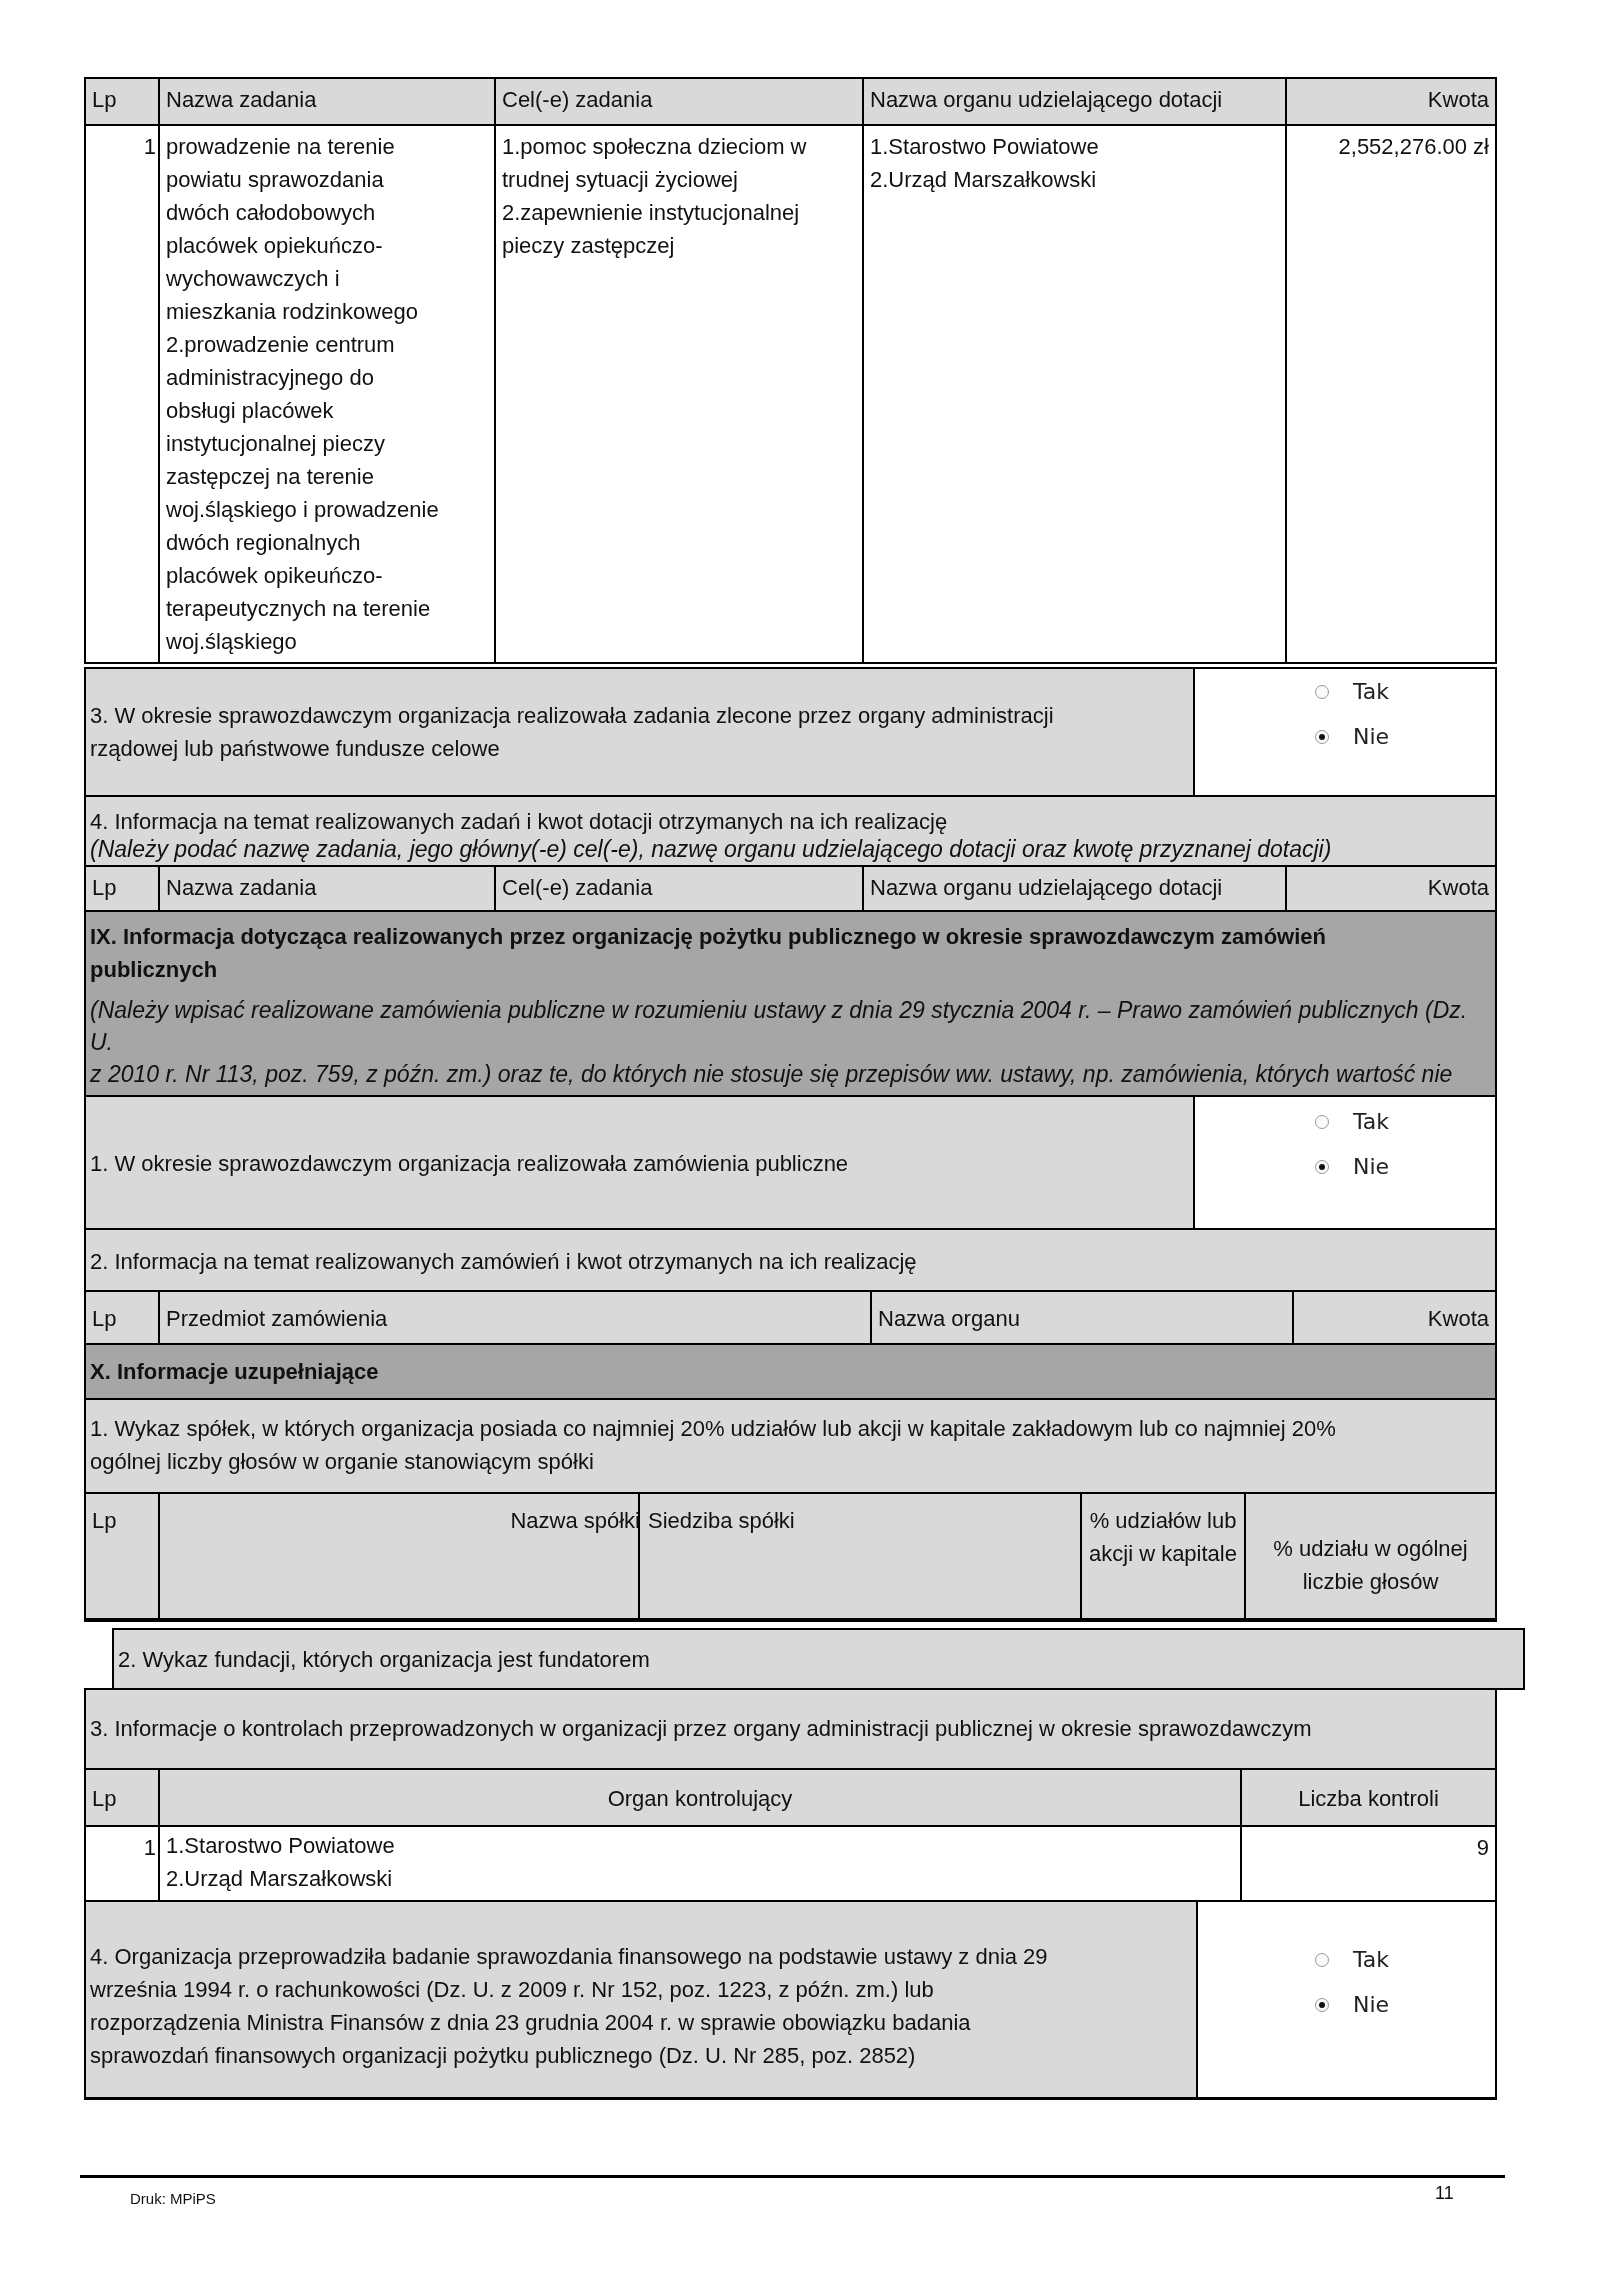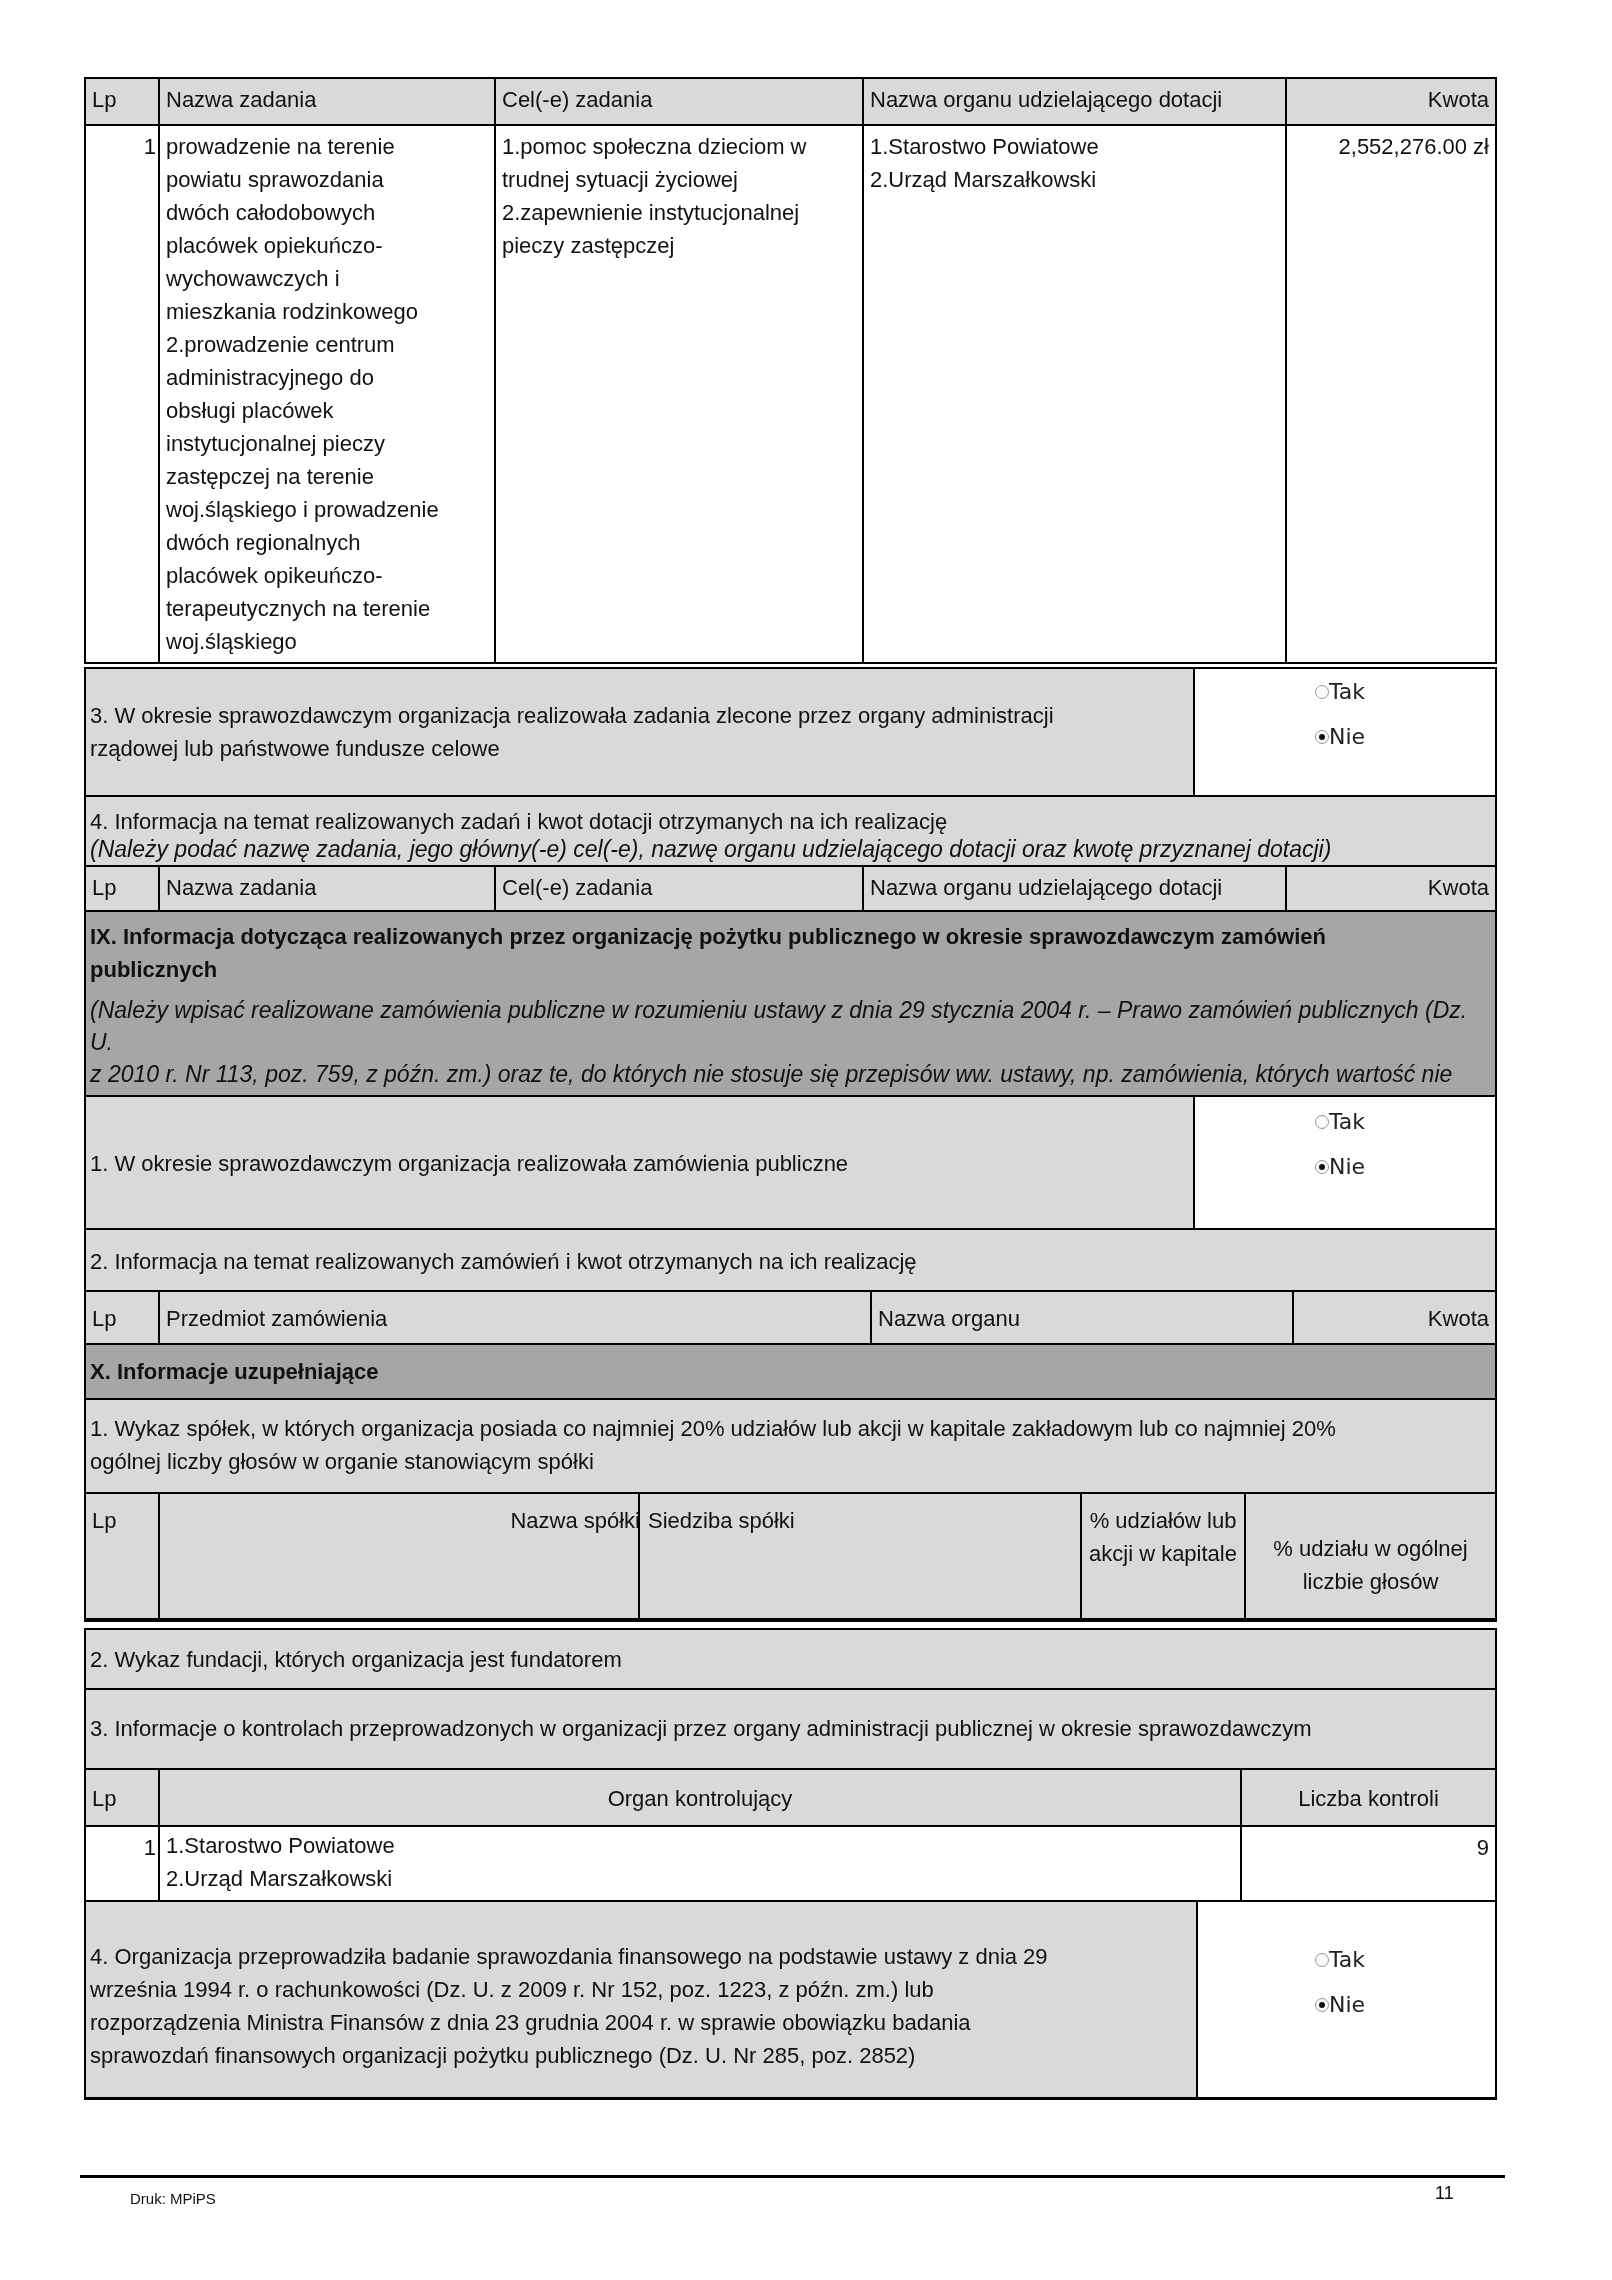--- a/index.html
+++ b/index.html
@@ -9,21 +9,21 @@
   .g2 { background:#a6a6a6; }
   .w { background:#fff; }
   .txt { position:absolute; font-size:22px; line-height:33px; }
   .it { font-style:italic; font-size:23px; line-height:28px; }
   .b { font-weight:bold; }
   .vl { position:absolute; top:0; bottom:0; width:0; border-left:2px solid #000; }
   .cell { position:absolute; top:0; bottom:0; box-sizing:border-box; font-size:22px; line-height:33px; padding:4px 6px; }
   .right { text-align:right; }
   .center { text-align:center; }
   .radio-col { position:absolute; top:0; bottom:0; background:#fff; border-left:2px solid #000; }
-  .radio { position:absolute; font-size:22px; font-family:"DejaVu Sans", sans-serif; color:#222; display:flex; align-items:center; gap:0; }
+  .radio { position:absolute; font-size:22px; font-family:"DejaVu Sans", sans-serif; color:#222; display:flex; align-items:center; gap:24px; }
   .dot { display:inline-block; width:14px; height:14px; border-radius:50%; border:1px solid #999; background:#fafafa; position:relative; box-sizing:border-box; }
   .dot.on::after { content:""; position:absolute; left:3px; top:3px; width:6px; height:6px; border-radius:50%; background:#111; }
   .footer-line { position:absolute; left:80px; width:1425px; top:2175px; height:3px; background:#000; }
   .footer-text { position:absolute; font-size:15px; top:2190px; }
 </style>
 </head>
 <body>
 
 <div class="blk g1" style="top:77px;height:49px;">
   <div class="cell" style="left:0;width:74px;">Lp</div>
@@ -156,21 +156,21 @@
   <div class="cell" style="left:0;width:74px;top:6px;">Lp</div>
   <div class="vl" style="left:72px;"></div>
   <div class="cell" style="left:82px;width:478px;top:6px;text-align:right;">Nazwa spółki</div>
   <div class="vl" style="left:552px;"></div>
   <div class="cell" style="left:554px;width:440px;top:6px;padding-left:8px;">Siedziba spółki</div>
   <div class="vl" style="left:994px;"></div>
   <div class="cell center" style="left:996px;width:162px;top:6px;">% udziałów lub akcji w kapitale</div>
   <div class="vl" style="left:1158px;"></div>
   <div class="cell center" style="left:1160px;width:249px;top:6px;margin-top:28px;">% udziału w ogólnej liczbie głosów</div>
 </div>
-<div class="blk g1" style="top:1628px;height:62px;">
+<div class="blk g1" style="top:1628px;height:62px;margin-left:28px;">
   <div class="txt" style="left:4px;top:13px;">2. Wykaz fundacji, których organizacja jest fundatorem</div>
 </div>
 <div class="blk g1" style="top:1688px;height:82px;">
   <div class="txt" style="left:4px;top:22px;">3. Informacje o kontrolach przeprowadzonych w organizacji przez organy administracji publicznej w okresie sprawozdawczym</div>
 </div>
 <div class="blk g1" style="top:1768px;height:59px;">
   <div class="cell" style="left:0;width:74px;top:8px;">Lp</div>
   <div class="vl" style="left:72px;"></div>
   <div class="cell center" style="left:74px;width:1080px;top:8px;">Organ kontrolujący</div>
   <div class="vl" style="left:1154px;"></div>

